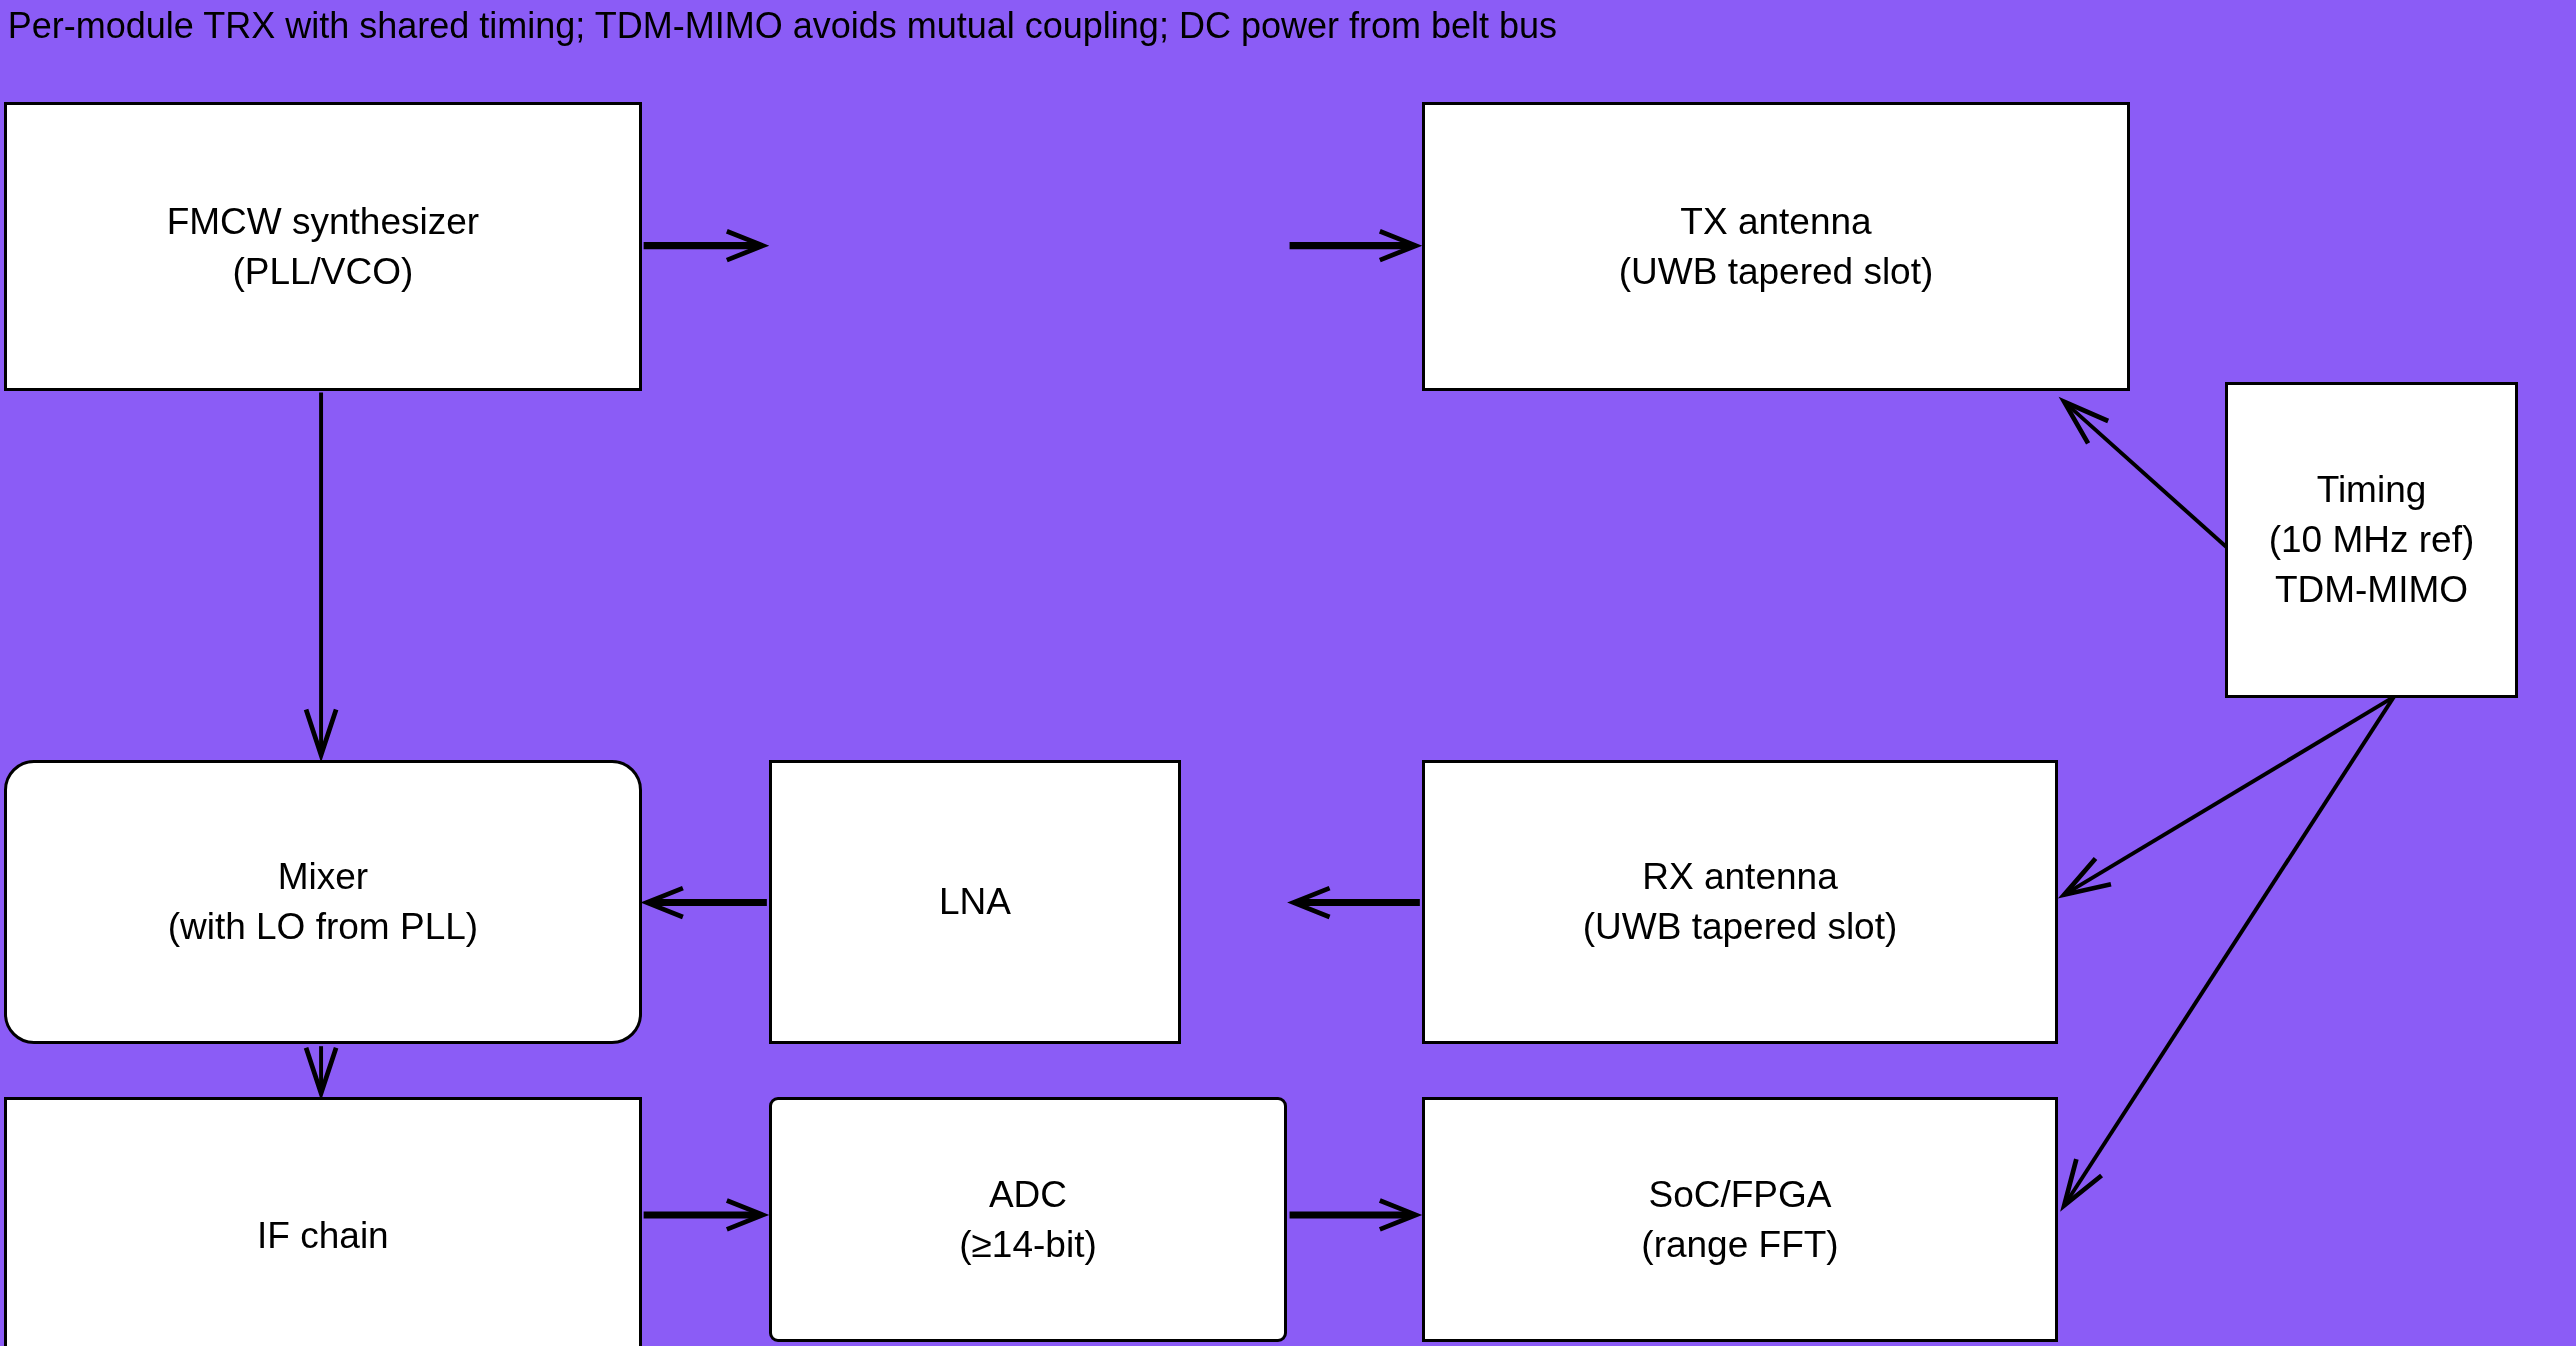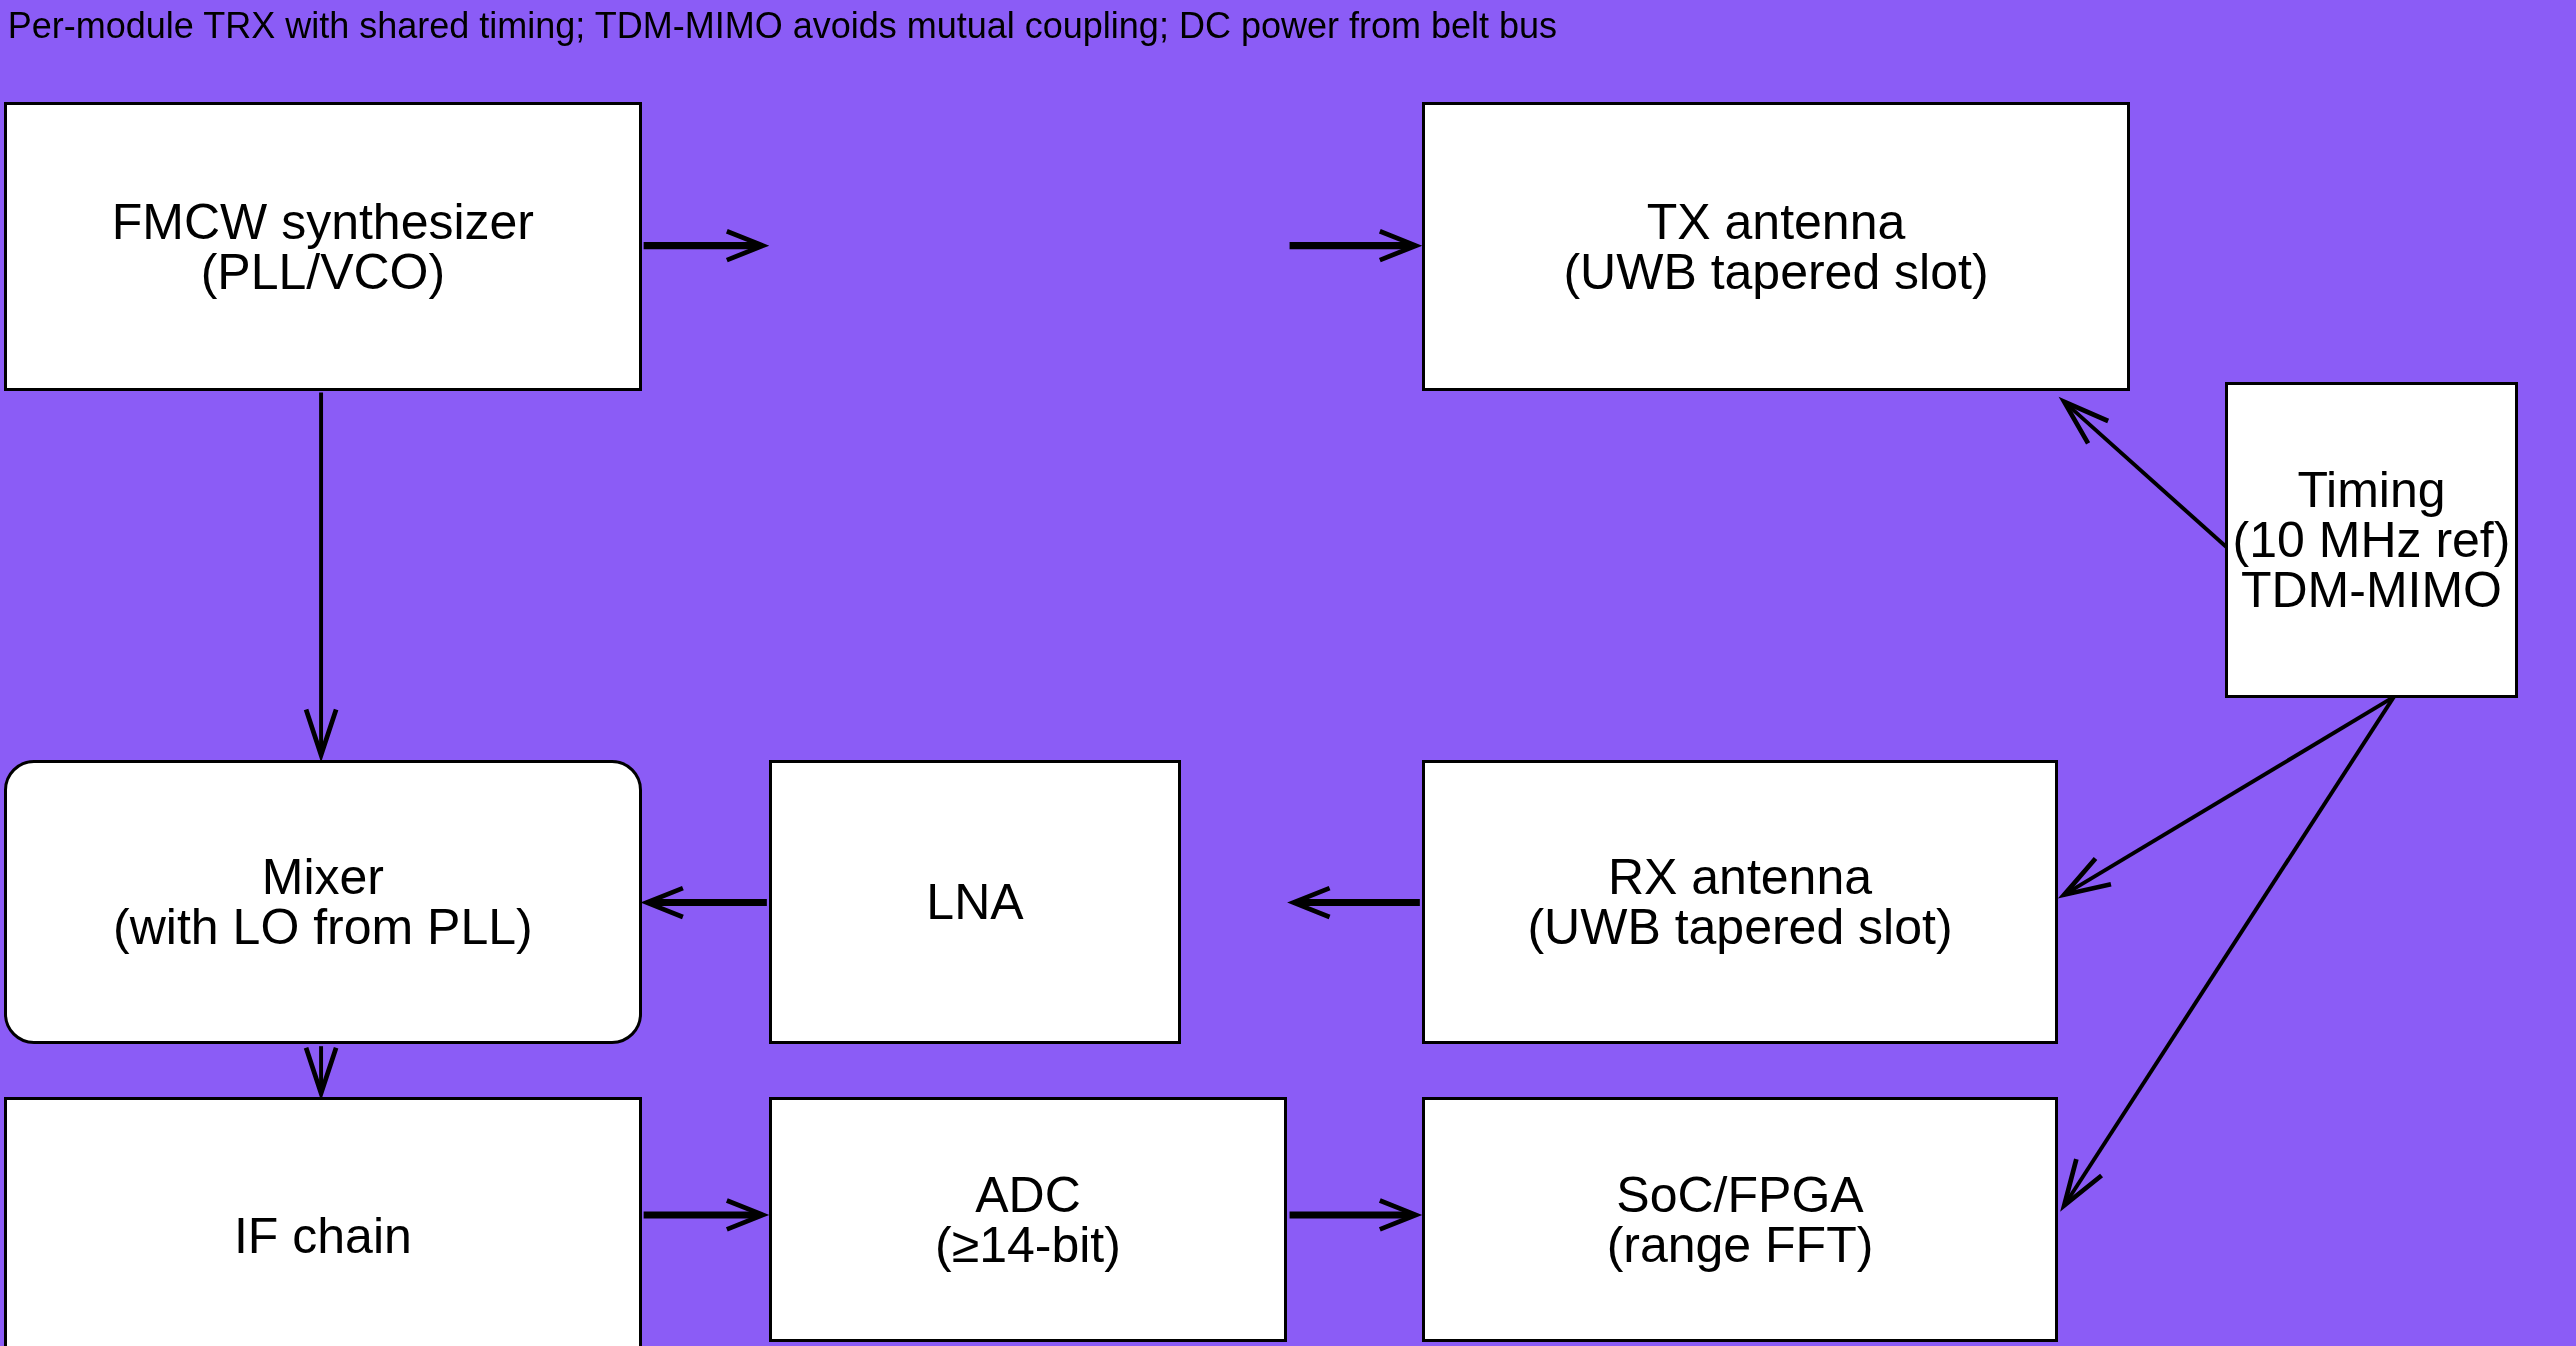--- a/index.html
+++ b/index.html
@@ -32,21 +32,21 @@
   .node {
     position: absolute;
     box-sizing: border-box;
     border: 3.9px solid #000000;
     background: #ffffff;
     display: flex;
     flex-direction: column;
     align-items: center;
     justify-content: center;
     color: #000000;
-    font-size: 50px;
+    font-size: 37px;
     line-height: 50px;
     text-align: center;
     font-family: "Liberation Sans", sans-serif;
     z-index: 3;
   }
   .node .ln {
     display: block;
     white-space: nowrap;
   }
   #edges {
@@ -126,21 +126,21 @@
 
   <div class="node" id="n-rx-antenna" style="left: 1422px; top: 760px; width: 636px; height: 284px;">
     <span class="ln">RX antenna</span>
     <span class="ln">(UWB tapered slot)</span>
   </div>
 
   <div class="node" id="n-if-chain" style="left: 3.9px; top: 1097px; width: 638px; height: 277px;">
     <span class="ln">IF chain</span>
   </div>
 
-  <div class="node" id="n-adc" style="left: 769px; top: 1097px; width: 518px; height: 245px;">
+  <div class="node" id="n-adc" style="left: 769px; top: 1097px; width: 518px; height: 245px; border-radius: 9px;">
     <span class="ln">ADC</span>
     <span class="ln">(≥14-bit)</span>
   </div>
 
   <div class="node" id="n-soc-fpga" style="left: 1422px; top: 1097px; width: 636px; height: 245px;">
     <span class="ln">SoC/FPGA</span>
     <span class="ln">(range FFT)</span>
   </div>
 
 </div>

